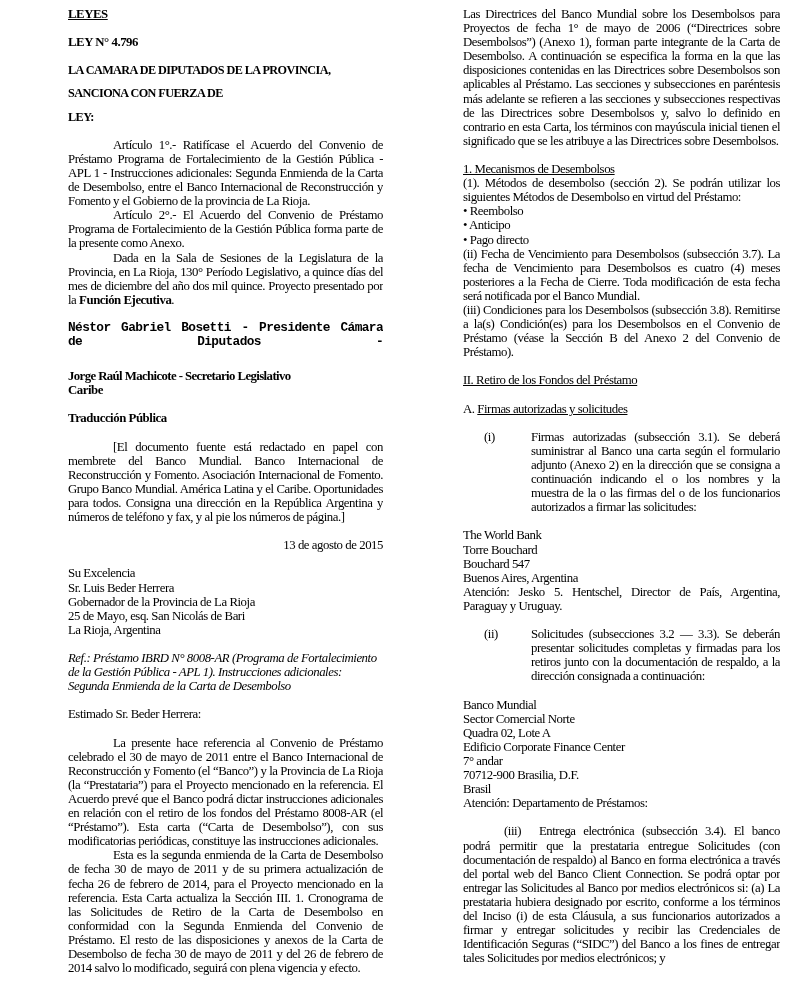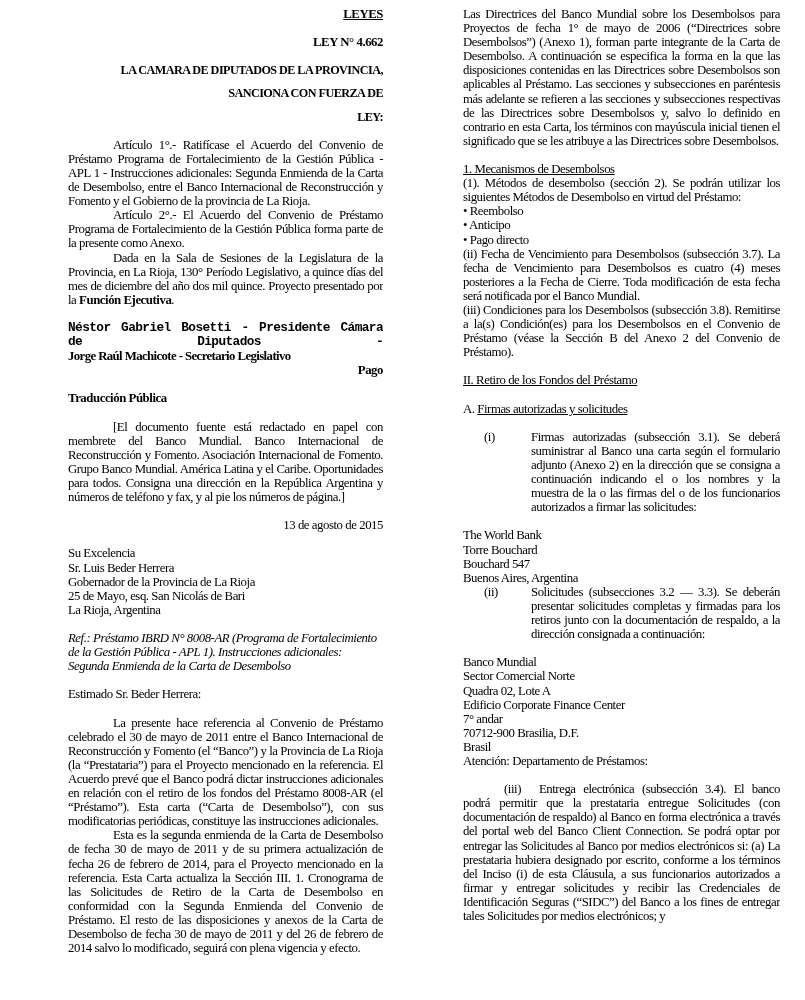--- a/index.html
+++ b/index.html
@@ -14,56 +14,56 @@
     width:805px; height:1000px;
     padding:7px 0 0 68px;
     display:flex; gap:46px;
   }
   .col {
     font-size:12.8px; line-height:14.1px; letter-spacing:-0.45px;
     overflow:hidden;
   }
   .col-left  { width:315px; }
   .col-right { width:317px;margin-left:34px; }
-  .center { text-align:right; }
+  .center { text-align:left; }
   .rightal{ text-align:right; }
   .b { font-weight:bold; }
   .u { text-decoration:underline; }
   .i { font-style:italic; }
   .j { text-align:justify; }
   .ind { text-indent:45px; }
   .mb { margin-bottom:14.1px; }
   .nowrap { white-space:nowrap;margin-top:9px; }
   .chamber { font-size:12.2px; letter-spacing:-0.55px; }
   .sig1 { text-align:justify; text-align-last:justify; letter-spacing:-0.6px;font-family:Liberation Mono, monospace; }
-  .sig2 { letter-spacing:-0.6px; }
+  .sig2 { letter-spacing:-0.6px;margin-top:20px; }
   .hang { position:relative; padding-left:68px; }
   .hang .mk { position:absolute; left:21px; top:0; }
   .p-iii { text-indent:41px; }
   .sp { display:inline-block; width:18px; }
 </style>
 </head>
 <body>
 
 <div class="page">
 
   <div class="col col-left">
     <div class="center b u mb">LEYES</div>
-    <div class="center b mb">LEY N° 4.662</div>
+    <div class="center b mb">LEY N° 4.796</div>
     <div class="center b chamber nowrap">LA CAMARA DE DIPUTADOS DE LA PROVINCIA,</div>
     <div class="center b chamber nowrap">SANCIONA CON FUERZA DE</div>
     <div class="center b chamber nowrap mb">LEY:</div>
 
     <div class="j ind">Artículo 1°.- Ratifícase el Acuerdo del Convenio de Préstamo Programa de Fortalecimiento de la Gestión Pública - APL 1 - Instrucciones adicionales: Segunda Enmienda de la Carta de Desembolso, entre el Banco Internacional de Reconstrucción y Fomento y el Gobierno de la provincia de La Rioja.</div>
     <div class="j ind">Artículo 2°.- El Acuerdo del Convenio de Préstamo Programa de Fortalecimiento de la Gestión Pública forma parte de la presente como Anexo.</div>
     <div class="j ind mb"><span>Dada en la Sala de Sesiones de la Legislatura de la Provincia, en La Rioja, 130° Período Legislativo, a quince días del mes de diciembre del año dos mil quince. Proyecto presentado por la </span><span class="b">Función Ejecutiva</span><span>.</span></div>
 
     <div class="b sig1">Néstor Gabriel Bosetti - Presidente Cámara de Diputados -</div>
     <div class="b sig2">Jorge Raúl Machicote - Secretario Legislativo</div>
-    <div class="center b mb">Pago</div>
+    <div class="center b mb">Caribe</div>
 
     <div class="b mb">Traducción Pública</div>
 
     <div class="j ind mb">[El documento fuente está redactado en papel con membrete del Banco Mundial. Banco Internacional de Reconstrucción y Fomento. Asociación Internacional de Fomento. Grupo Banco Mundial. América Latina y el Caribe. Oportunidades para todos. Consigna una dirección en la República Argentina y números de teléfono y fax, y al pie los números de página.]</div>
 
     <div class="rightal mb">13 de agosto de 2015</div>
 
     <div>
       <div>Su Excelencia</div>
       <div>Sr. Luis Beder Herrera</div>
@@ -102,20 +102,21 @@
     <div class="hang mb">
       <span class="mk">(i)</span>
       <div class="j">Firmas autorizadas (subsección 3.1). Se deberá suministrar al Banco una carta según el formulario adjunto (Anexo 2) en la dirección que se consigna a continuación indicando el o los nombres y la muestra de la o las firmas del o de los funcionarios autorizados a firmar las solicitudes:</div>
     </div>
 
     <div>
       <div>The World Bank</div>
       <div>Torre Bouchard</div>
       <div>Bouchard 547</div>
       <div>Buenos Aires, Argentina</div>
+      <div class="j mb">Atención: Jesko 5. Hentschel, Director de País, Argentina, Paraguay y Uruguay.</div>
     </div>
 
     <div class="hang mb">
       <span class="mk">(ii)</span>
       <div class="j">Solicitudes (subsecciones 3.2 — 3.3). Se deberán presentar solicitudes completas y firmadas para los retiros junto con la documentación de respaldo, a la dirección consignada a continuación:</div>
     </div>
 
     <div>
       <div>Banco Mundial</div>
       <div>Sector Comercial Norte</div>

